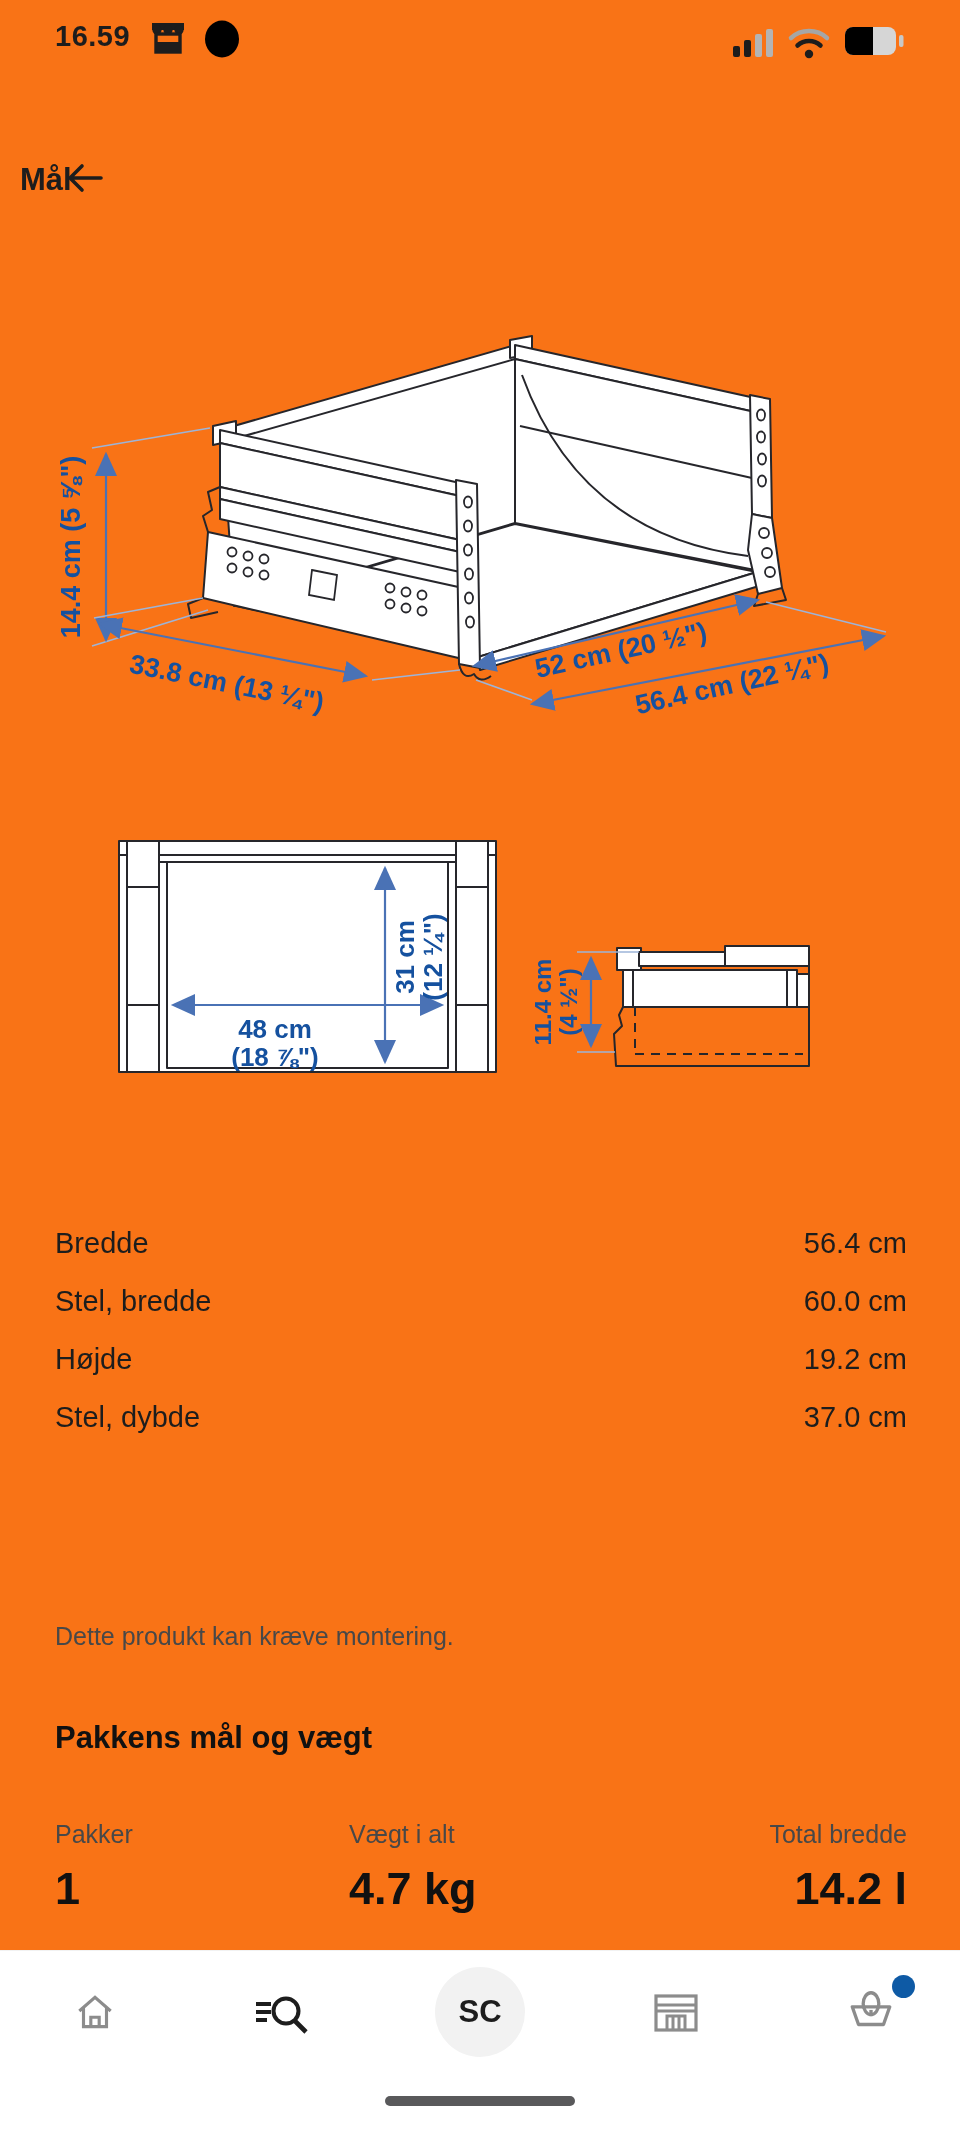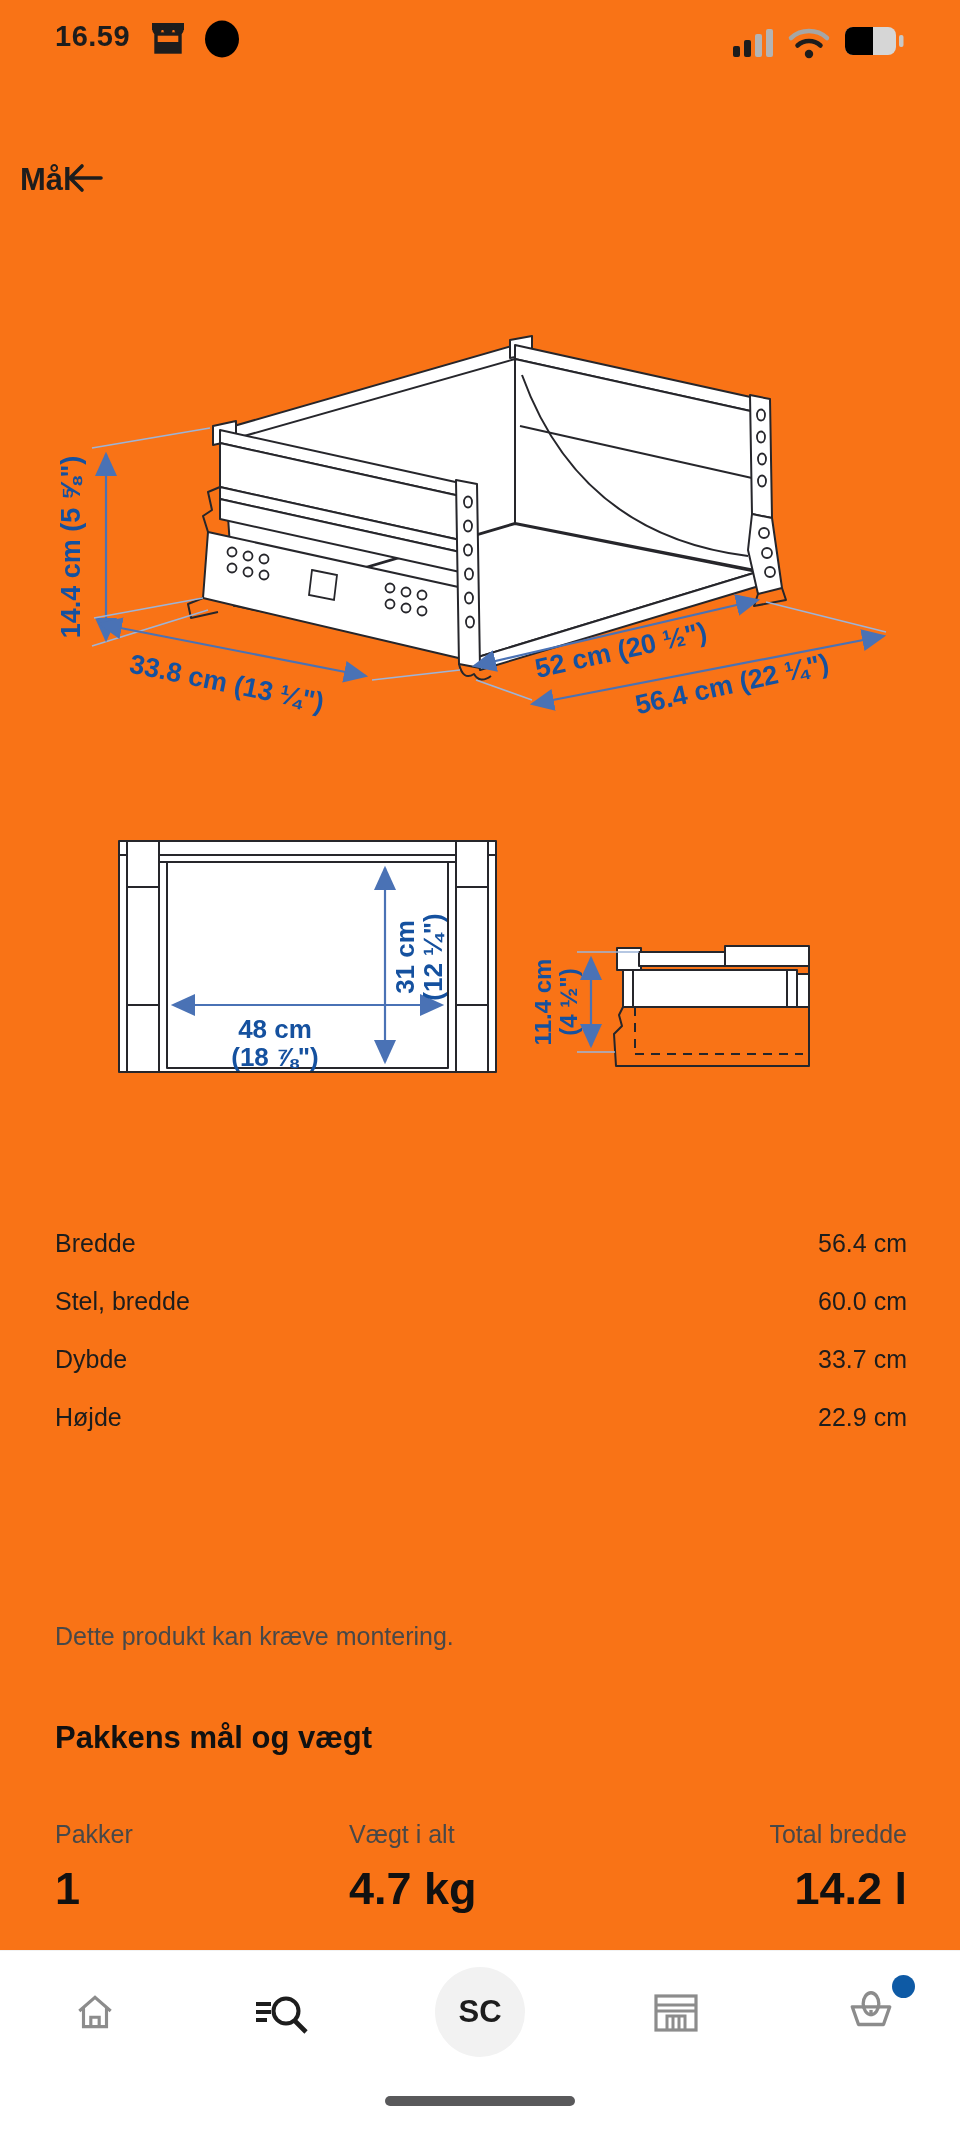--- a/index.html
+++ b/index.html
@@ -14,21 +14,21 @@
   
   .diag{position:absolute;}
   .dim{font-weight:700;fill:#15519f;}
   .dline{stroke:#4a72b5;stroke-width:2.2;fill:none;}
   .xline{stroke:#9db4d8;stroke-width:1.6;fill:none;}
   .wire{stroke:#26262b;stroke-width:2;fill:#ffffff;stroke-linejoin:round;}
   .wireline{stroke:#26262b;stroke-width:2;fill:none;stroke-linejoin:round;}
   .hole{stroke:#26262b;stroke-width:1.8;fill:#ffffff;}
   
   .specs{position:absolute;left:55px;right:53px;top:1214px;}
-  .spec-row{display:flex;justify-content:space-between;align-items:center;height:58px;font-size:25px;color:#1d1d1d;}
+  .spec-row{display:flex;justify-content:space-between;align-items:center;height:58px;font-size:29px;color:#1d1d1d;}
   .note{position:absolute;left:55px;top:1622px;font-size:25px;color:#484848;}
   .pkg-heading{position:absolute;left:55px;top:1720px;font-size:31px;font-weight:700;color:#111;}
   .stat{position:absolute;top:1820px;}
   .stat .lbl{font-size:25px;color:#484848;}
   .stat .val{font-size:45px;font-weight:700;color:#111;margin-top:14px;}
   .stat.c1{left:55px;}
   .stat.c2{left:349px;}
   .stat.c3{right:53px;text-align:right;}
   
   .nav{position:absolute;left:0;right:0;top:1950px;height:183px;border-top:1px solid rgba(0,0,0,0.05);background:#fff;}
@@ -236,26 +236,26 @@
   <div class="specs">
     <div class="spec-row">
       <span>Bredde</span>
       <span>56.4 cm</span>
     </div>
     <div class="spec-row">
       <span>Stel, bredde</span>
       <span>60.0 cm</span>
     </div>
     <div class="spec-row">
-      <span>Dybde</span>
-      <span>33.7 cm</span>
+      <span>Højde</span>
+      <span>19.2 cm</span>
     </div>
     <div class="spec-row">
-      <span>Højde</span>
-      <span>22.9 cm</span>
+      <span>Stel, dybde</span>
+      <span>37.0 cm</span>
     </div>
   </div>
 
   <div class="note">Dette produkt kan kræve montering.</div>
 
   <div class="pkg-heading">Pakkens mål og vægt</div>
 
   <div class="stat c1">
     <div class="lbl">Pakker</div>
     <div class="val">1</div>

